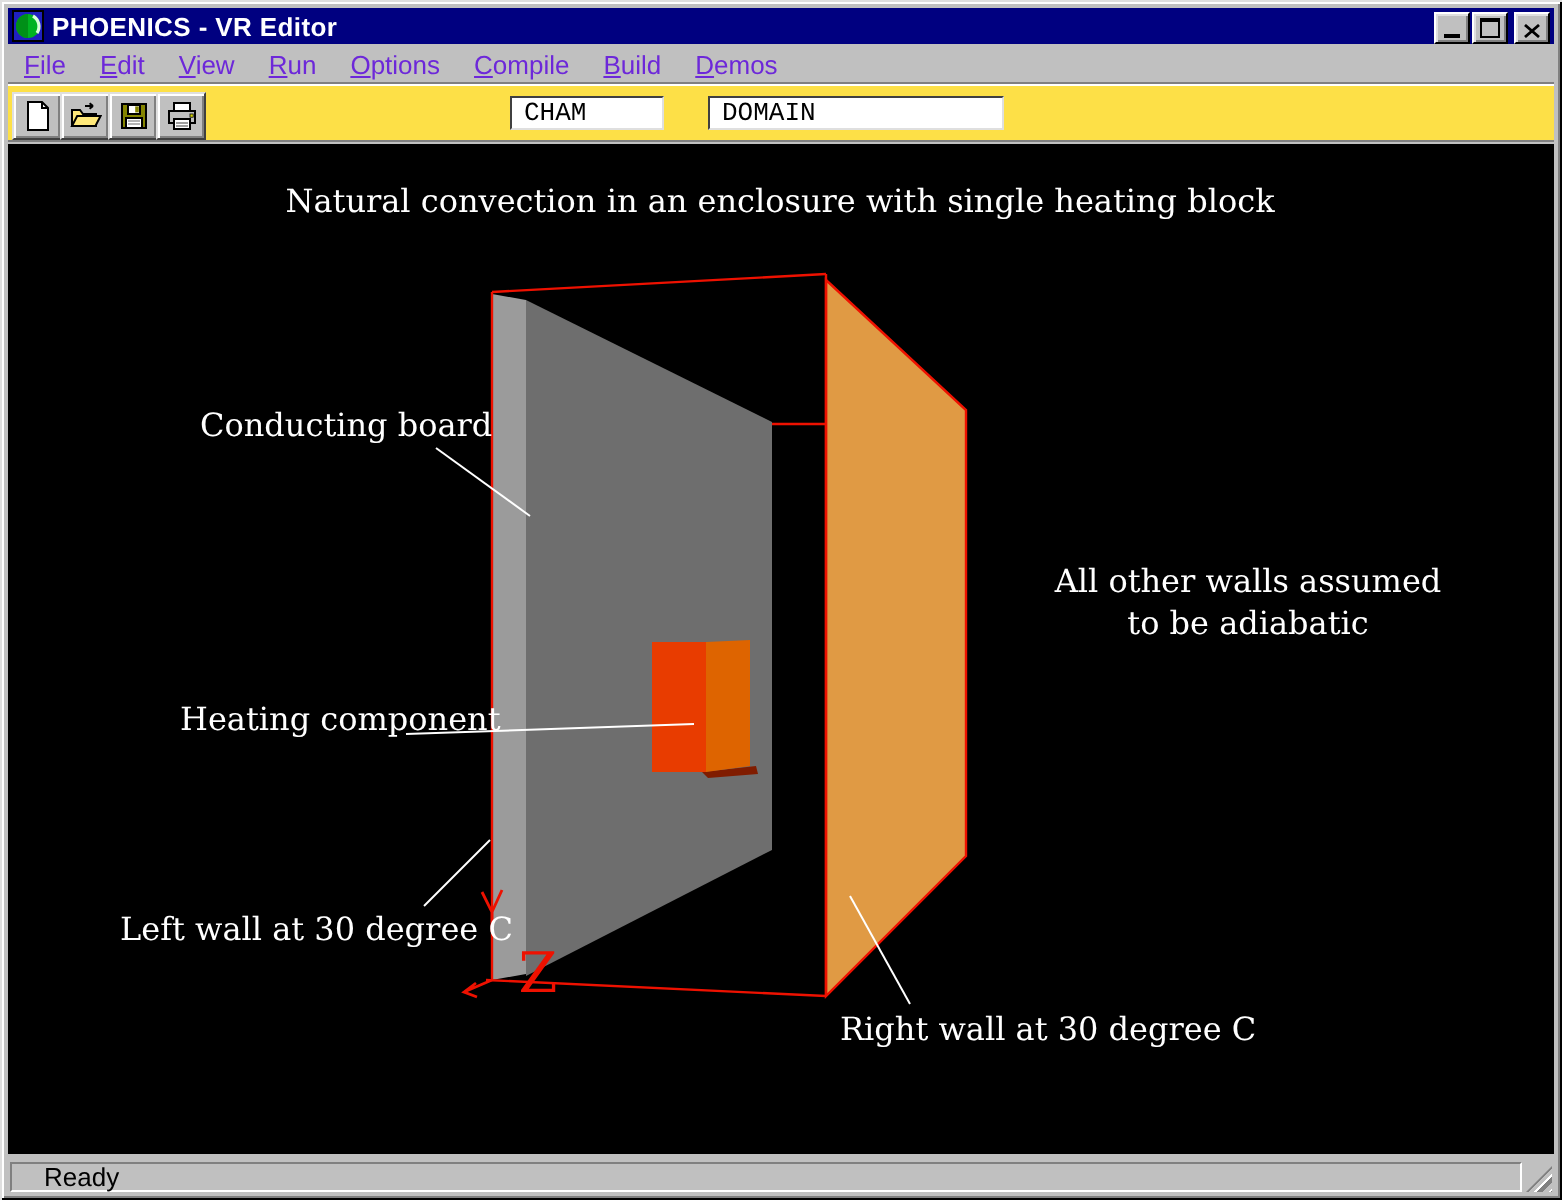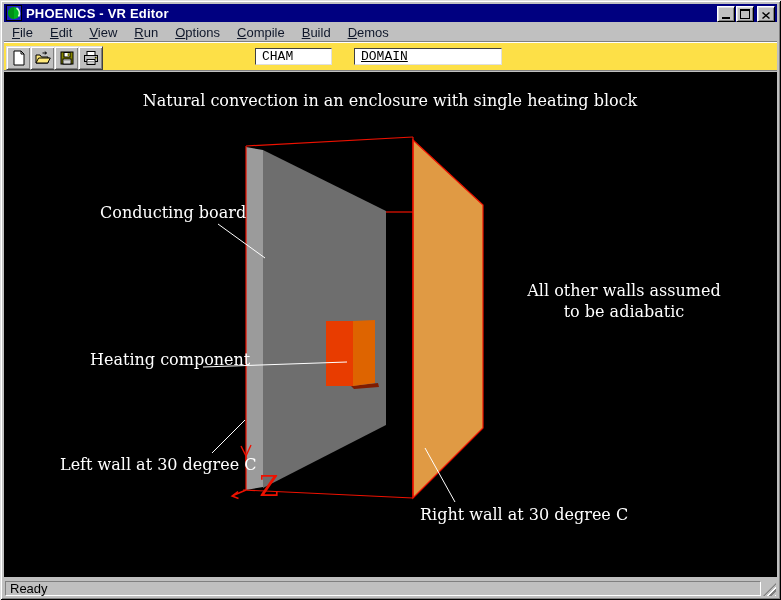--- a/index.html
+++ b/index.html
@@ -25,21 +25,21 @@
     box-shadow: inset 1px 1px 0 #dfdfdf, inset -1px -1px 0 #808080;
     display:flex;align-items:flex-end;justify-content:center;position:relative;
   }
   .win-btn.close{margin-left:3px;}
   .glyph-min{width:8px;height:2px;background:#000;margin:0 auto 2px auto;}
   .glyph-max{width:8px;height:7px;border:1px solid #000;border-top-width:2px;margin:0 auto 2px auto;}
   .glyph-close{margin-bottom:2px;}
   
   .menubar{
     position:absolute;left:4px;top:23px;width:773px;height:18px;
-    display:flex;align-items:flex-end;font-size:13px;color:#0f172a;
+    display:flex;align-items:flex-end;font-size:13px;color:#6d28d9;
     padding-left:2px;box-sizing:border-box;
   }
   .menu-item{padding:1px 6px;margin-right:5px;white-space:nowrap;cursor:default;}
   .first-u{text-decoration:underline;}
   
   .toolbar{
     position:absolute;left:4px;top:42px;width:773px;height:29px;
     border-top:1px solid #fff;border-bottom:1px solid #808080;
     box-sizing:border-box;background:#fde047;
   }
@@ -58,21 +58,21 @@
   }
   
   .viewport{position:absolute;left:4px;top:72px;width:773px;height:505px;background:#000;}
   .scene-label{font-family:"DejaVu Serif","Liberation Serif",serif;font-size:16px;}
   .axis-label{font-family:"DejaVu Serif","Liberation Serif",serif;}
   
   .statusbar{position:absolute;left:4px;top:579px;width:773px;height:18px;background:#c0c0c0;}
   .status-panel{
     position:absolute;left:1px;top:2px;right:16px;bottom:1px;
     border:1px solid;border-color:#808080 #fff #fff #808080;
-    font-size:13px;color:#000;padding-left:4px;display:flex;align-items:center;
+    font-size:13px;color:#000;padding-left:16px;display:flex;align-items:center;
   }
   .resize-grip{
     position:absolute;right:1px;bottom:1px;width:13px;height:13px;
     background:repeating-linear-gradient(135deg,#c0c0c0 0 2px,#fff 2px 3px,#808080 3px 5px);
     clip-path:polygon(100% 0,100% 100%,0 100%);
   }
 </style>
 </head>
 <body>
 
@@ -138,21 +138,21 @@
     <div class="tb-btn" style="left:74px">
       <svg width="16" height="16" viewBox="0 0 16 16">
         <rect x="4" y="1.5" width="8" height="5" fill="#fff" stroke="#000"></rect>
         <rect x="1.5" y="5.5" width="13" height="6" fill="#c0c0c0" stroke="#000"></rect>
         <rect x="12" y="7" width="1.6" height="1.6" fill="#d8d800" stroke="#000" stroke-width=".4"></rect>
         <rect x="4" y="9.5" width="8" height="5" fill="#fff" stroke="#000"></rect>
         <path d="M5 11.5 h6 M5 13 h6" stroke="#808080" stroke-width=".8"></path>
       </svg>
     </div>
     <input class="field" style="left: 251px; width: 77px;" value="CHAM">
-    <input class="field" style="left: 350px; width: 148px; text-decoration: underline;" value="DOMAIN">
+    <input class="field" style="left: 350px; width: 148px;" value="DOMAIN">
   </div>
 
   <div class="viewport">
     <svg width="773" height="505" viewBox="0 0 773 505">
       <rect x="0" y="0" width="773" height="505" fill="#000000"></rect>
 
       <polygon points="242,75 259,78 259,415 242,418" fill="#9b9b9b"></polygon>
       <polygon points="259,78 382,139 382,353 259,416" fill="#6e6e6e"></polygon>
 
       <polygon points="347,314 374,311 375,315 350,317" fill="#801c00"></polygon>

